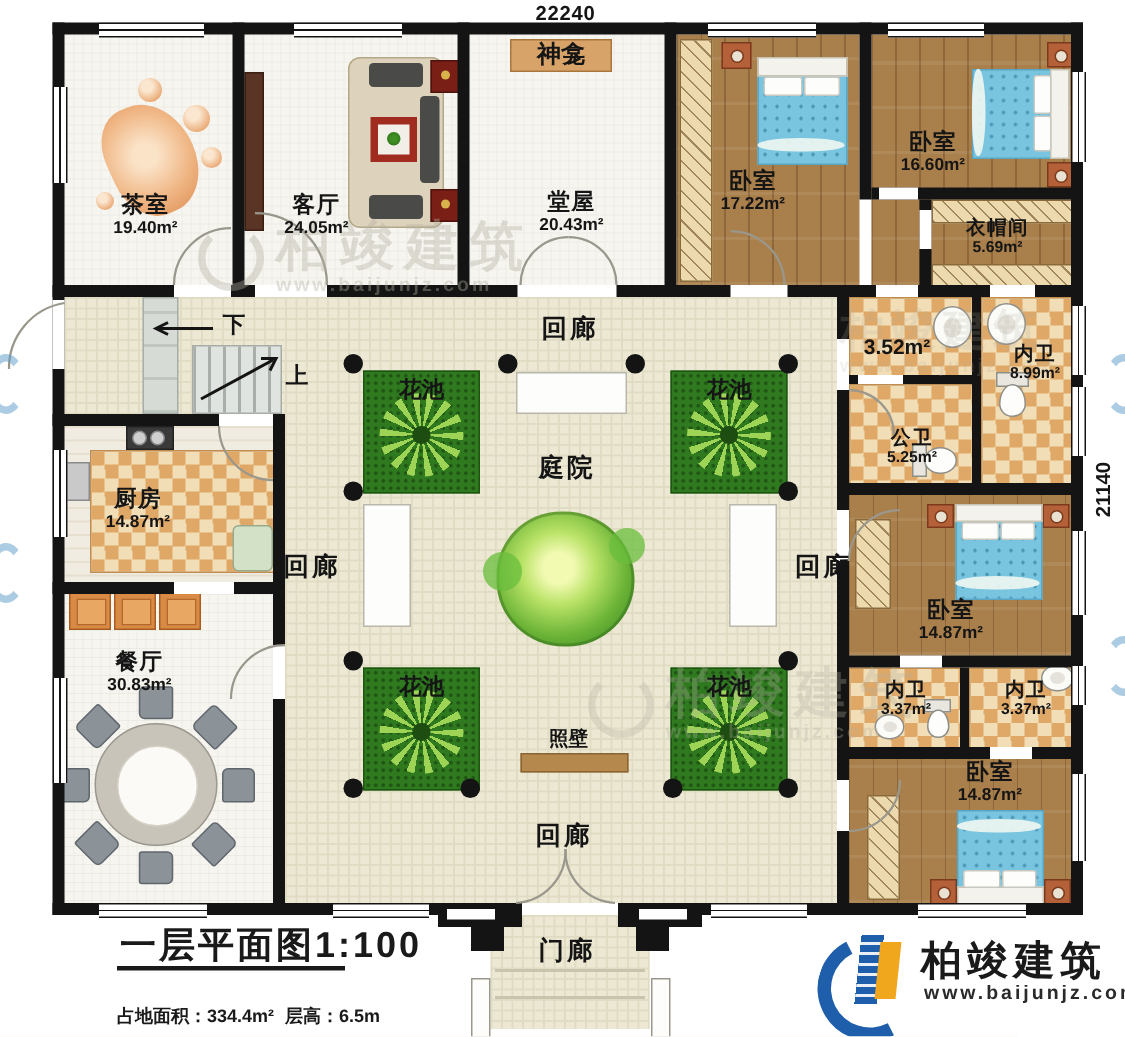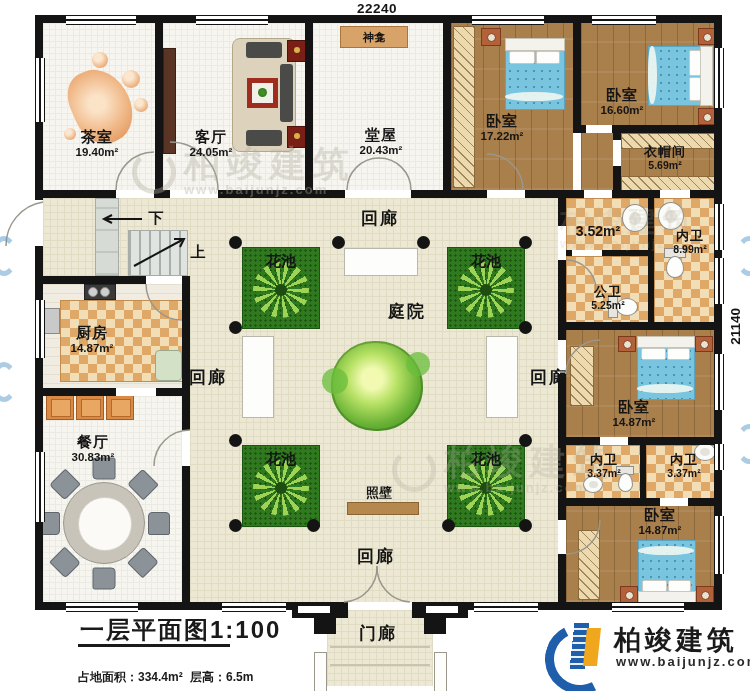--- a/index.html
+++ b/index.html
@@ -183,21 +183,21 @@
   <div class="cush" style="left:280px;top:64px;width:13px;height:58px;"></div>
   <div class="rug" style="left:247px;top:78px;width:31px;height:30px;"></div>
   <div class="ruginner" style="left:252px;top:83px;width:21px;height:20px;"></div>
   <div class="teadot" style="left:258px;top:88px;width:9px;height:9px;background:radial-gradient(circle,#3f8f24 30%,#2a6a17);"></div>
   <div class="sidetab" style="left:287px;top:40px;width:20px;height:20px;"></div>
   <div class="sideknob" style="left:294px;top:47px;width:6px;height:6px;"></div>
   <div class="sidetab" style="left:287px;top:126px;width:20px;height:20px;"></div>
   <div class="sideknob" style="left:294px;top:133px;width:6px;height:6px;"></div>
 
   <div class="shrine" style="left:340px;top:26px;width:66px;height:20px;">
-    <span class="lab" style="position:static;transform:none;font-size:11px;">神龛</span>
+    <span class="lab" style="position:static;transform:none;font-size:16px;">神龛</span>
   </div>
 
   <div class="wrd" style="left:453px;top:26px;width:20px;height:160px;"></div>
   <div class="nstand" style="left:481px;top:28px;width:18px;height:16px;">
       <div class="nknob" style="left:5px;top:4px;width:7px;height:7px;"></div>
     </div>
   <div class="bed" style="left:505px;top:50px;width:58px;height:58px;"></div>
   <div class="bhead" style="left:505px;top:38px;width:58px;height:11px;"></div>
   <div class="pil" style="left:509px;top:51px;width:24px;height:11px;"></div>
   <div class="pil" style="left:536px;top:51px;width:22px;height:11px;"></div>
@@ -457,21 +457,21 @@
   </div>
   <div class="lab" style="left:93px;top:449px;">
     <span class="nm">餐厅</span>
     <span class="ar">30.83m²</span>
   </div>
 
   <div class="lab big" style="left:380px;top:219px;">回廊</div>
   <div class="lab big" style="left:208px;top:378px;">回廊</div>
   <div class="lab big" style="left:549px;top:378px;">回廊</div>
   <div class="lab big" style="left:376px;top:557px;">回廊</div>
-  <div class="lab big" style="left:378px;top:312px;margin-left:29px;">庭院</div>
+  <div class="lab big" style="left:378px;top:312px;">庭院</div>
   <div class="lab" style="left:281px;top:261px;font-size:15px;">花池</div>
   <div class="lab" style="left:486px;top:261px;font-size:15px;">花池</div>
   <div class="lab" style="left:281px;top:459px;font-size:15px;">花池</div>
   <div class="lab" style="left:486px;top:459px;font-size:15px;">花池</div>
   <div class="lab" style="left:379px;top:493px;font-size:13px;">照壁</div>
   <div class="lab big" style="left:378px;top:634px;">门廊</div>
   <div class="lab" style="left:156px;top:218px;font-size:15px;">下</div>
   <div class="lab" style="left:198px;top:252px;font-size:15px;">上</div>
 
   <div class="lab dim" style="left:377px;top:9px;">22240</div>

